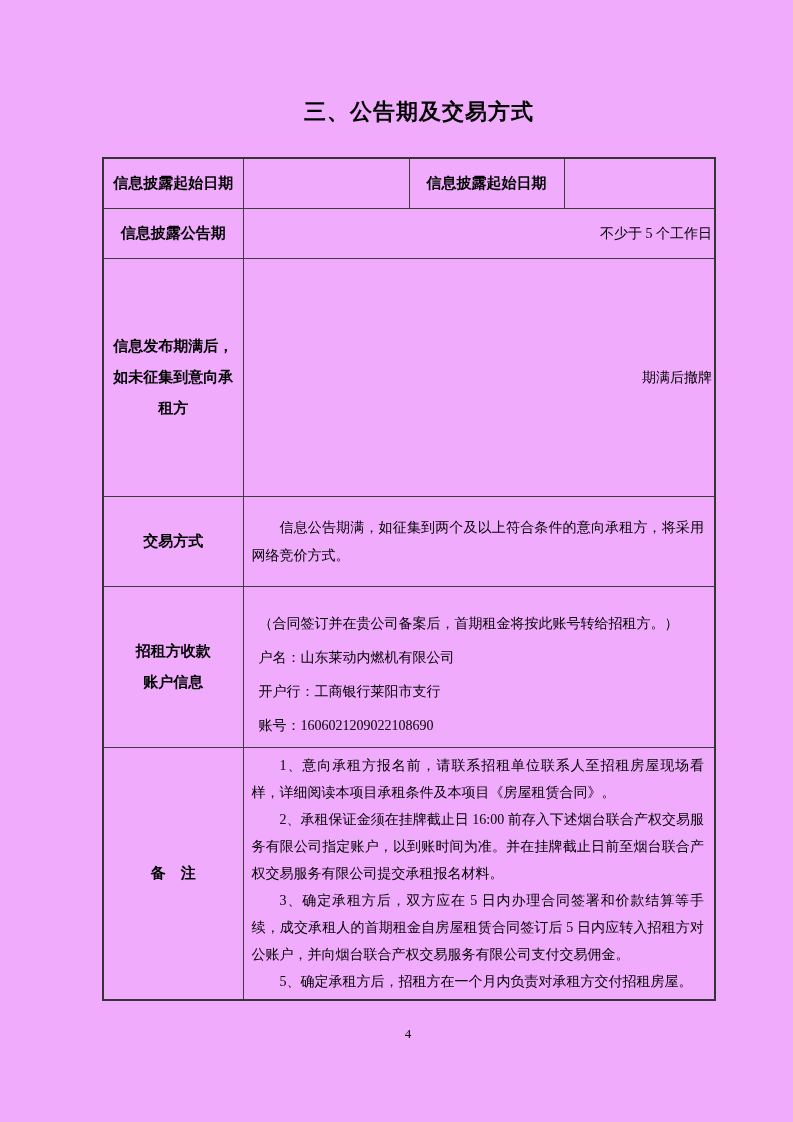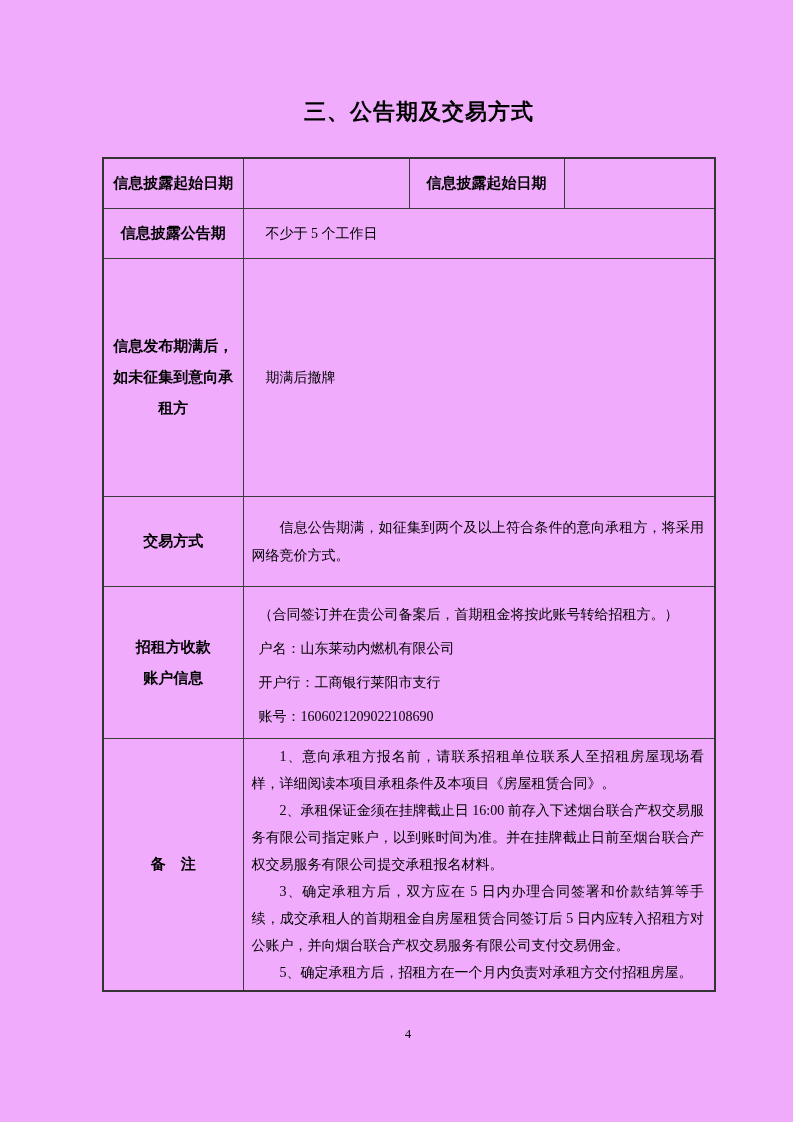--- a/index.html
+++ b/index.html
@@ -48,37 +48,37 @@
   .cell-label {
     font-weight: bold;
     font-size: 15px;
     line-height: 31px;
     text-align: center;
     padding: 9px 6px;
   }
   .prewrap { white-space: pre-line; }
   .cell-center {
     font-size: 14px;
-    text-align: left;
-    padding: 2px 22px;
+    text-align: right;
+    padding: 2px 2px;
   }
   .cell-text {
     font-size: 14px;
     text-align: justify;
     padding: 4px 10px 4px 8px;
   }
   .para {
     text-indent: 2em;
     line-height: 28px;
   }
   .remark-para {
     text-indent: 2em;
     line-height: 27px;
   }
-  .account-cell { padding: 11px 12px 4px 15px; font-size: 14px; text-align: left; }
+  .account-cell { padding: 20px 12px 4px 15px; font-size: 14px; text-align: left; }
   .account-line { line-height: 34px; white-space: nowrap; }
   .page-number {
     position: absolute;
     top: 1026px;
     left: 102px;
     width: 612px;
     text-align: center;
     font-size: 13px;
   }
 </style>

